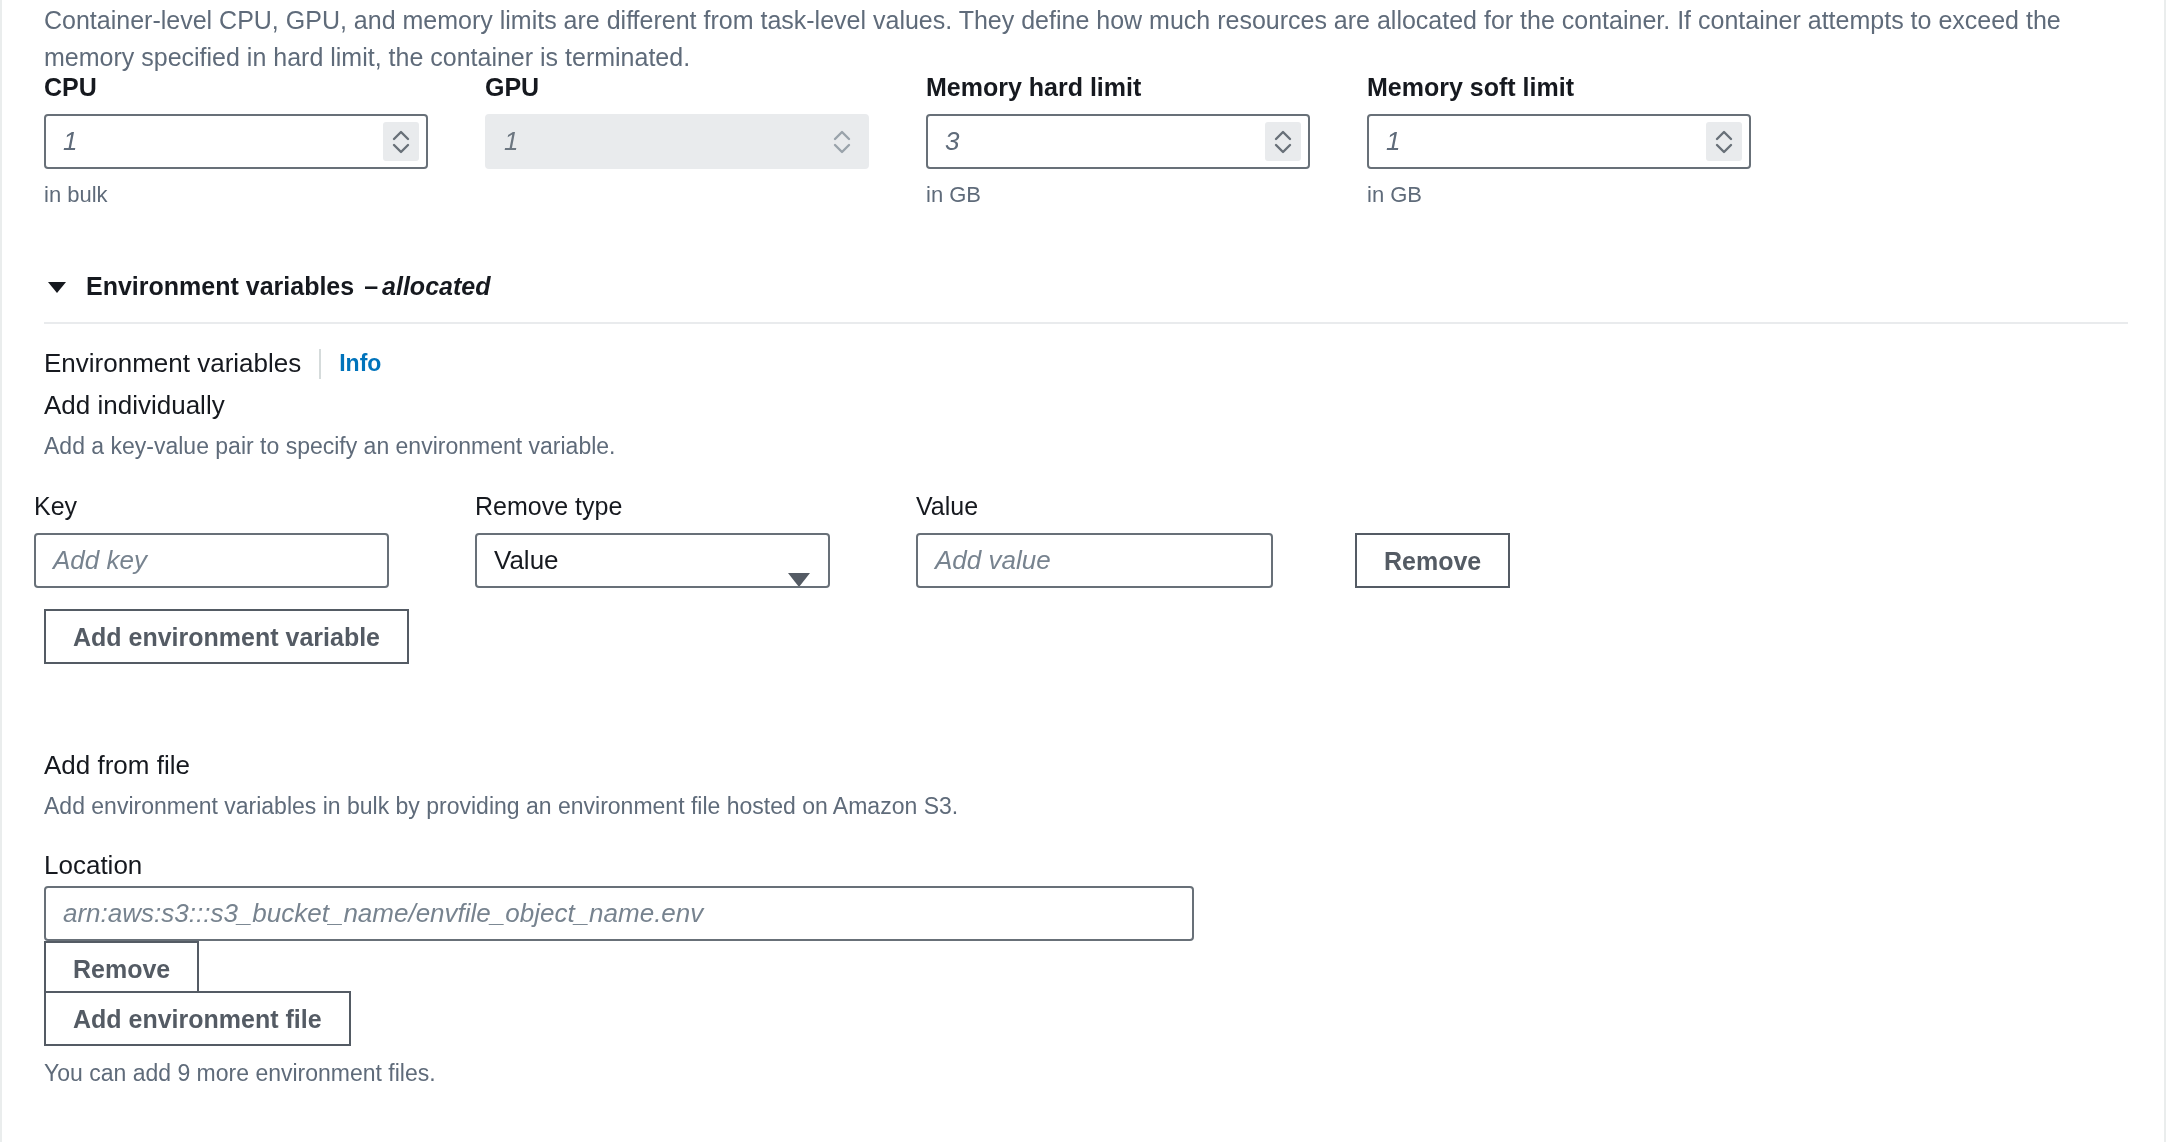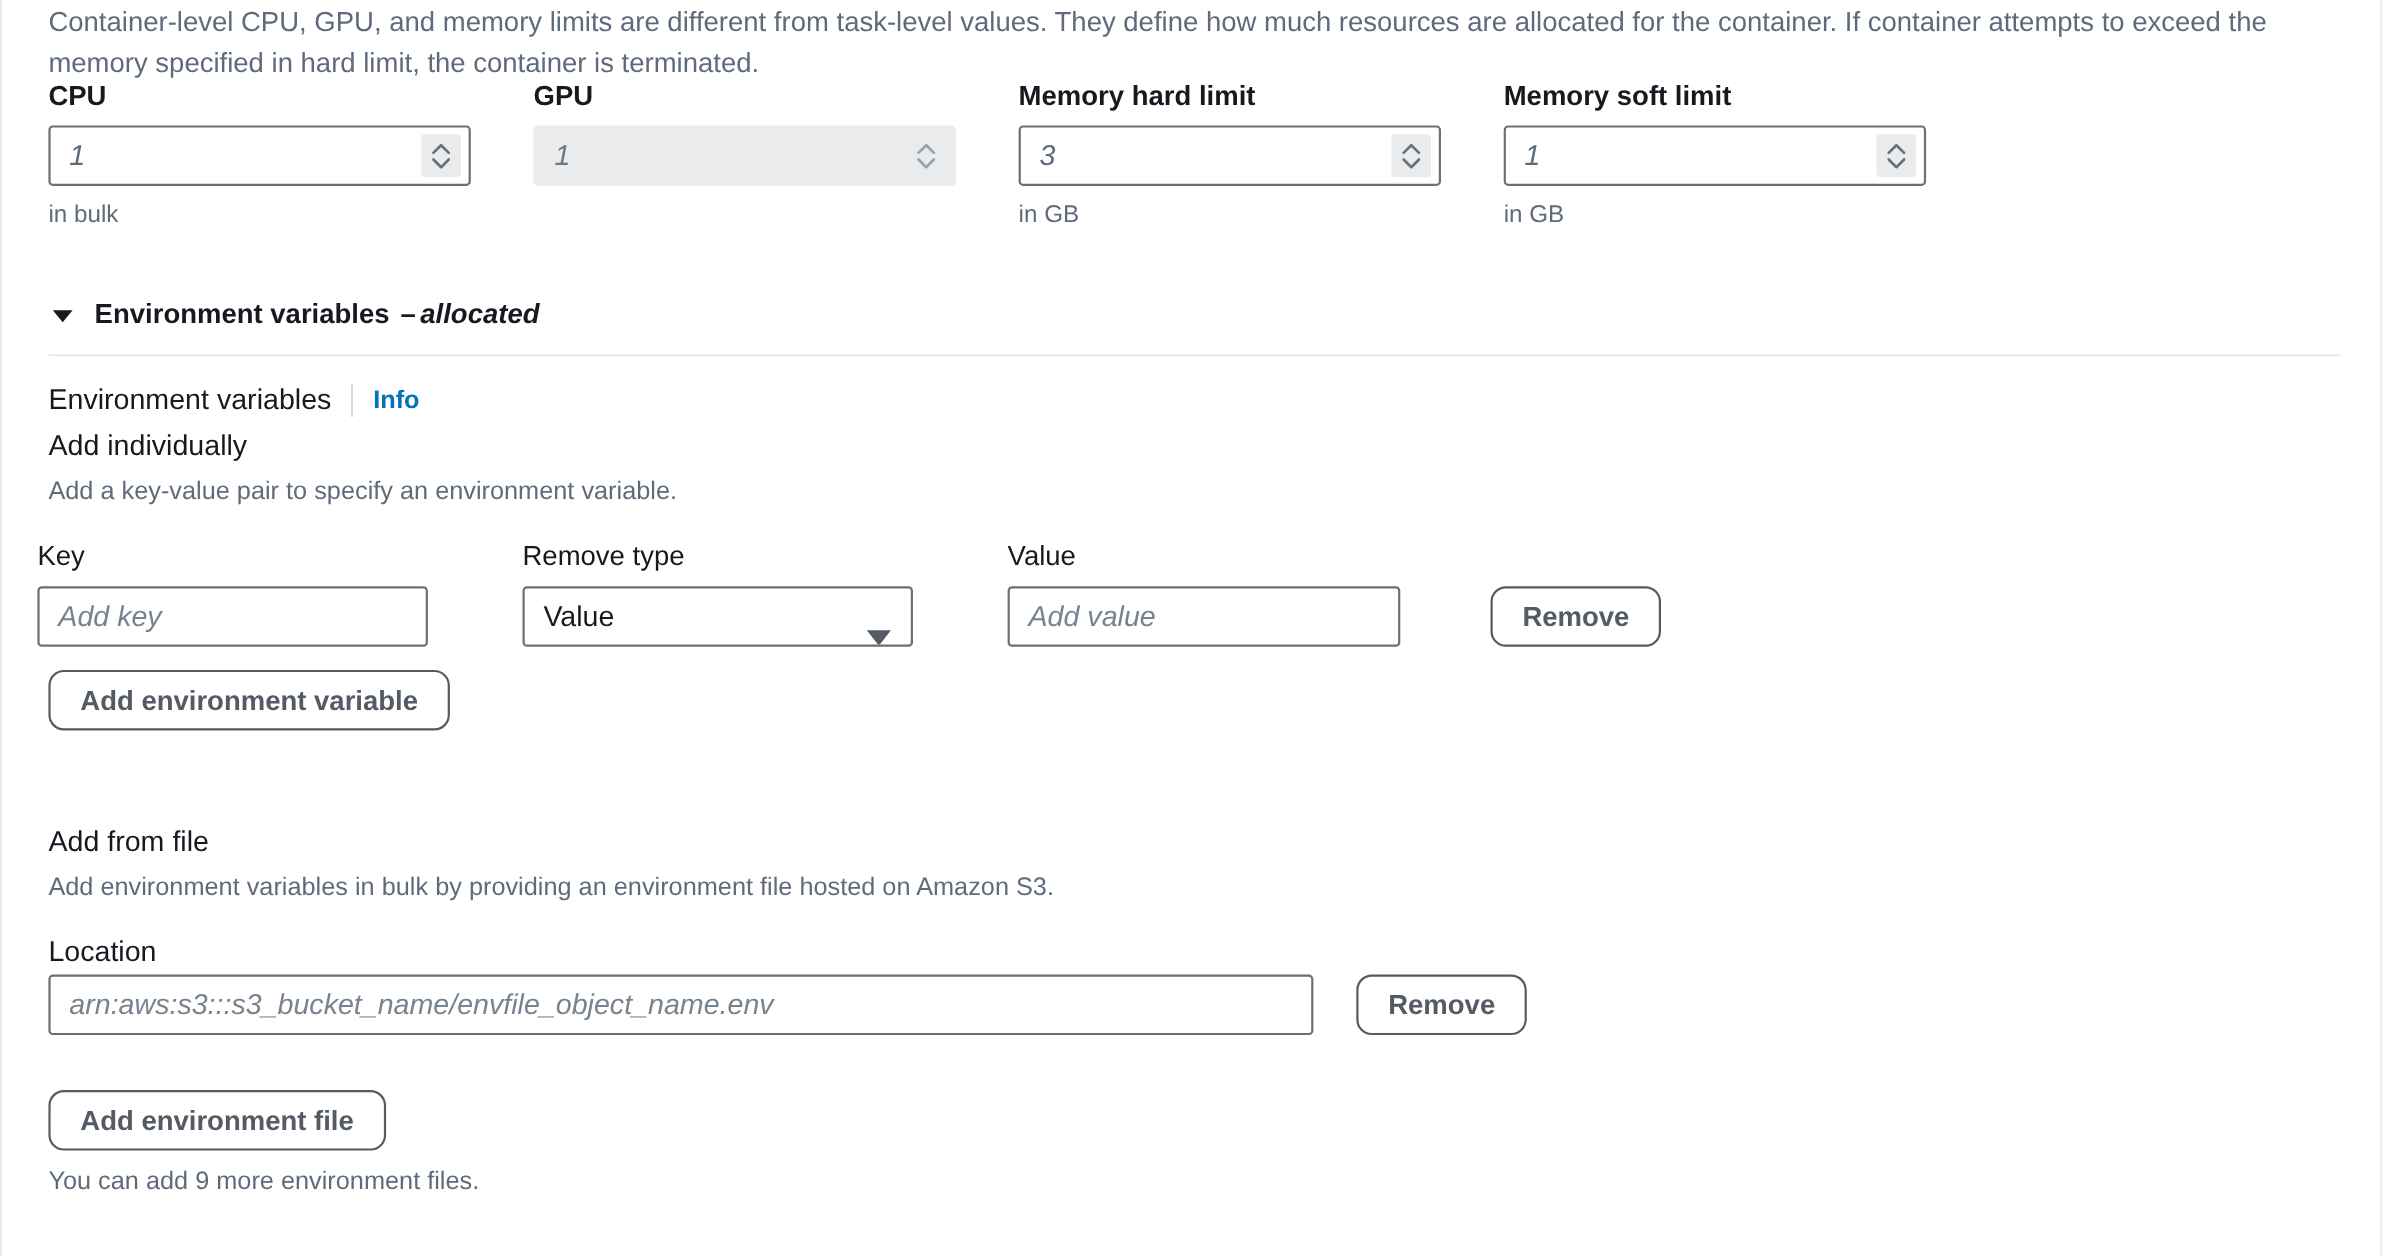--- a/index.html
+++ b/index.html
@@ -237,21 +237,21 @@
     right: 16px;
     top: 20px;
   }
 
   
   .btn {
     box-sizing: border-box;
     display: inline-block;
     height: 55px;
     border: 2px solid #545b64;
-    border-radius: 14px;
+    border-radius: 0;
     background: #ffffff;
     color: #545b64;
     font-family: "Liberation Sans", sans-serif;
     font-size: 25px;
     font-weight: 700;
     line-height: 50px;
     padding: 0 27px;
     cursor: pointer;
     white-space: nowrap;
   }
@@ -263,20 +263,21 @@
   .file-section { position: absolute; top: 750px; left: 42px; }
   .file-section .sub-desc { margin-top: 12px; }
   .loc-label { margin-top: 30px; font-size: 26px; color: #16191f; }
 
   .loc-row {
     position: absolute;
     top: 886px;
     left: 42px;
     display: flex;
     align-items: flex-start;
+    flex-direction: column;
   }
   .loc-field { width: 1150px; margin-right: 39px; }
 
   .add-file-wrap { position: absolute; top: 991px; left: 42px; }
 </style>
 </head>
 <body>
 
 <div class="panel">
 

